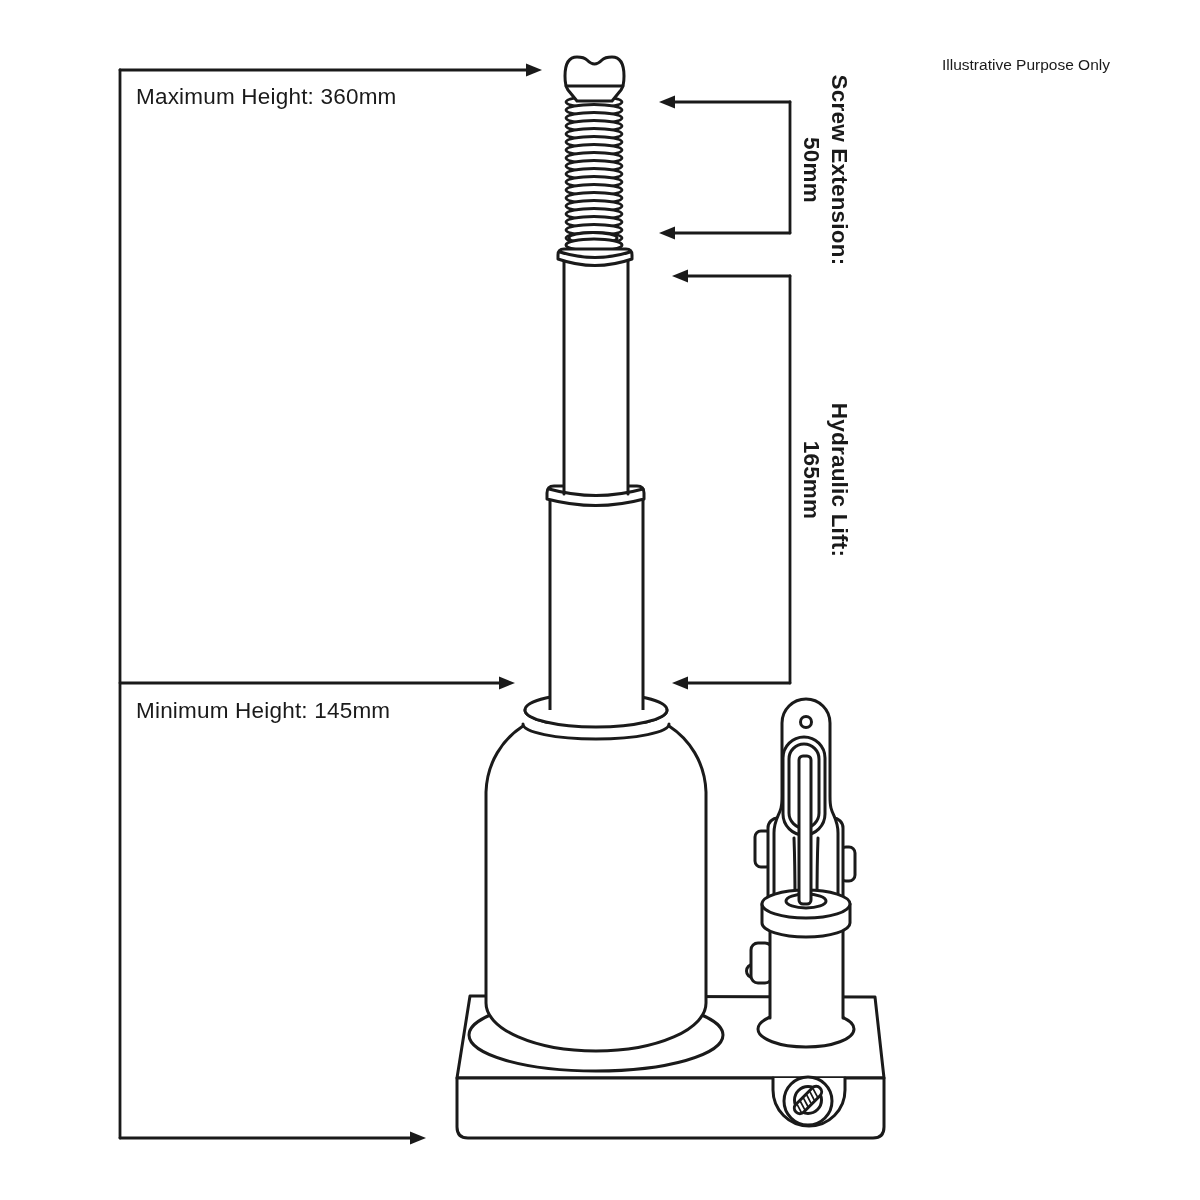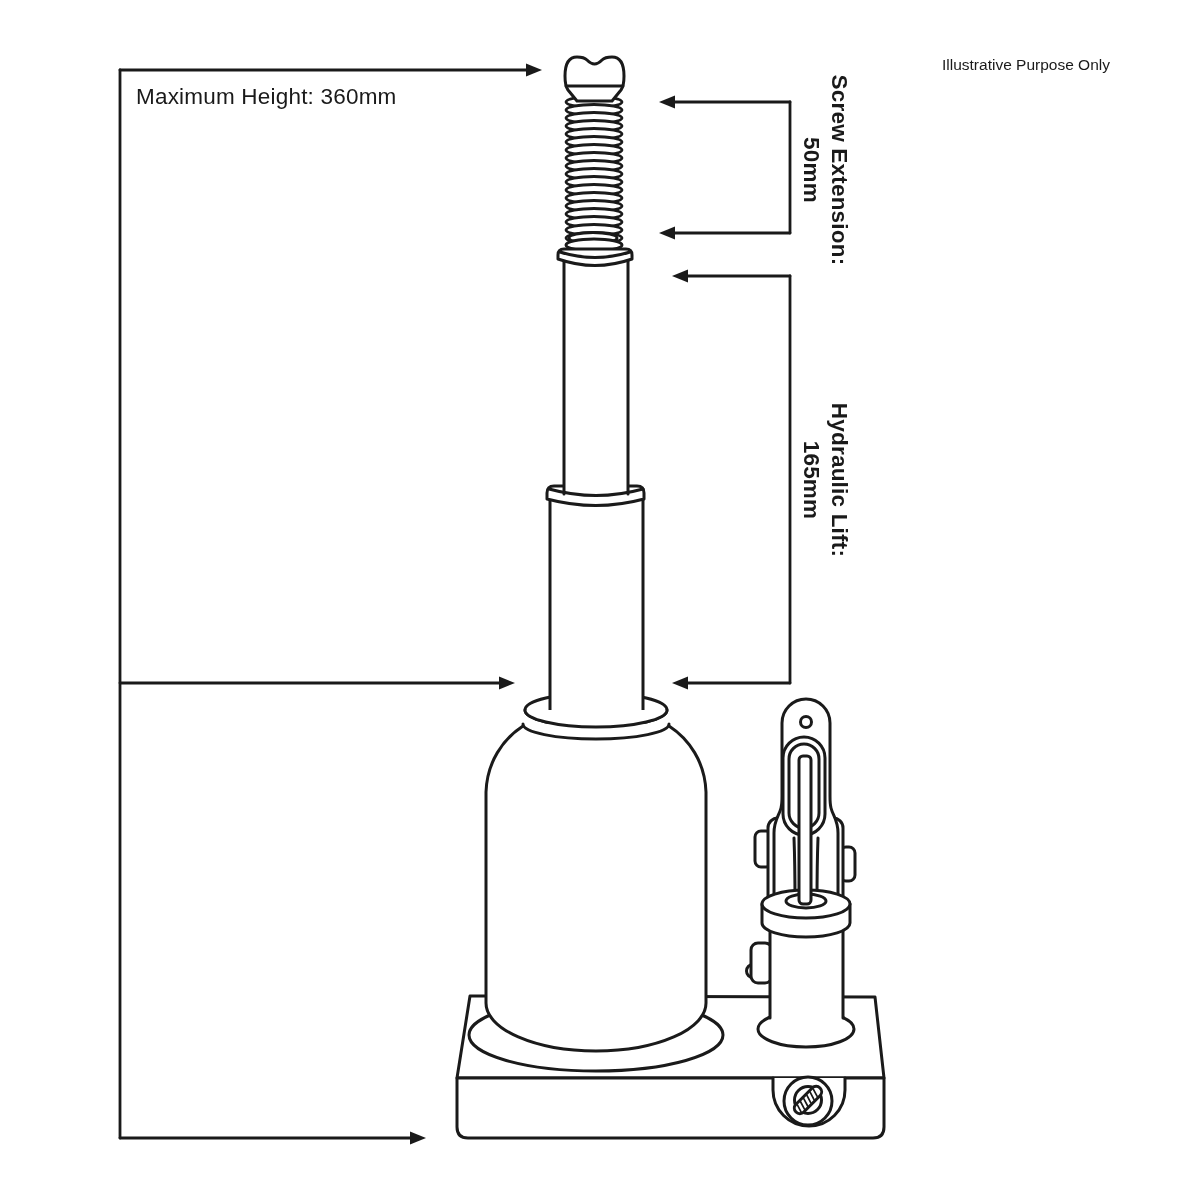--- a/index.html
+++ b/index.html
@@ -159,20 +159,21 @@
         <ellipse cx="806" cy="901" rx="20" ry="7"></ellipse>
         <rect x="799" y="756" width="12" height="148" rx="4"></rect>
       </g>
     </g>
   </svg>
 
   <div class="note">Illustrative Purpose Only</div>
 
   <div class="dim-label" style="left:136px; top:84px;">Maximum Height: 360mm</div>
 
+  <div class="dim-label" style="left:136px; top:698px;">Minimum Height: 145mm</div>
 
   <div class="vlabel" style="left:675px; top:141px;">
     <span>Screw Extension:</span>
     <span>50mm</span>
   </div>
 
   <div class="vlabel" style="left:675px; top:451px;">
     <span>Hydraulic Lift:</span>
     <span>165mm</span>
   </div>

